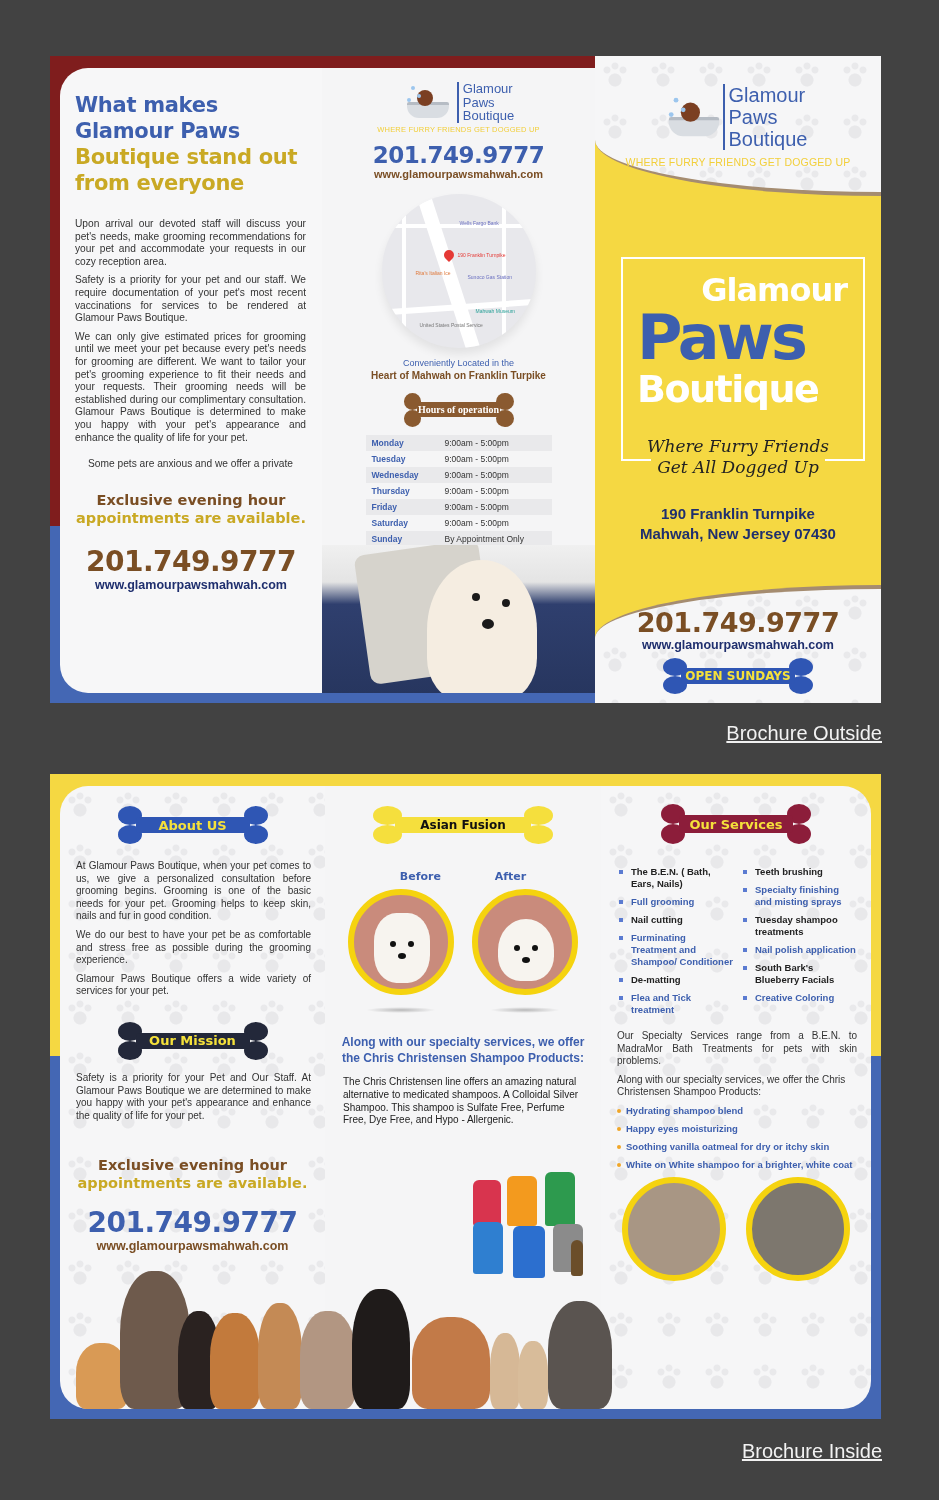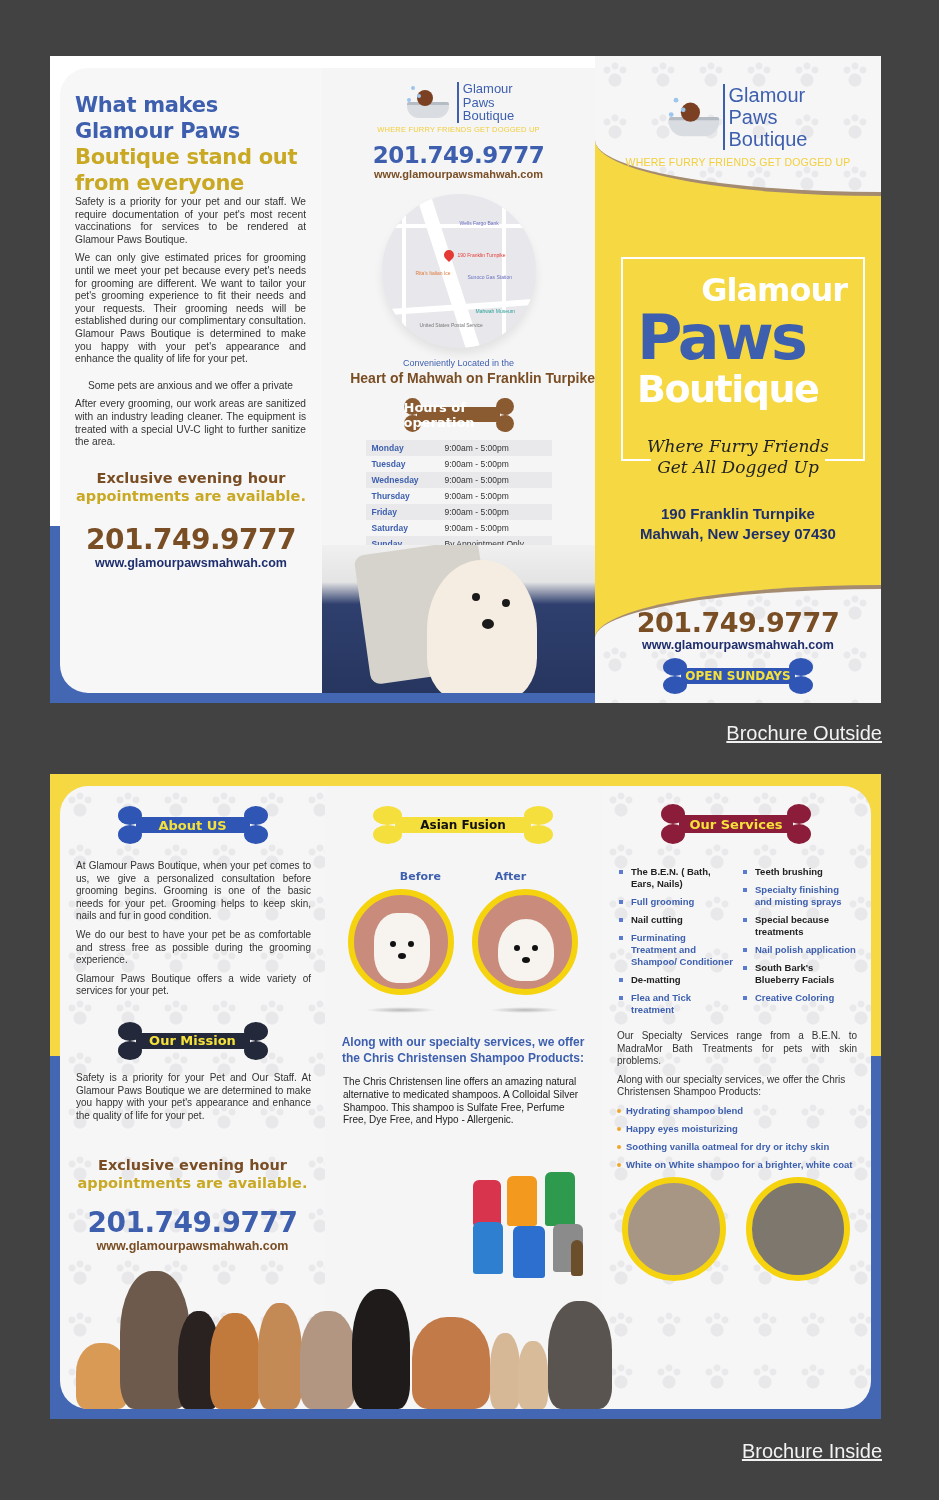--- a/index.html
+++ b/index.html
@@ -1,20 +1,20 @@
 <!DOCTYPE html>
 <html><head>
 <meta charset="utf-8">
 <style>
   * { box-sizing: border-box; margin: 0; padding: 0; }
   html, body { width: 939px; height: 1500px; background: #424242; overflow: hidden; }
   body { position: relative; font-family: "Liberation Sans", sans-serif; }
 
   .sheet { position: absolute; left: 50px; width: 831px; overflow: hidden; }
-  .sheet.outside { top: 56px; height: 647px; background: #ffffff; }
+  .sheet.outside { top: 56px; height: 647px; background: #7f1d1d; }
   .sheet.inside { top: 774px; height: 645px; background: #f5d842; }
 
   .blue-band { position: absolute; left: 0; right: 0; background: #4467b4; }
 
   .caption { position: absolute; right: 57px; color: #f2f2f2; font-size: 20px; font-family: "Liberation Sans", sans-serif; text-decoration: underline; }
 
   
   .paws { background-color: #f6f6f7;
     background-image: radial-gradient(circle at 20px 24px, #e8e8ea 6px, transparent 7px),
                       radial-gradient(circle at 12px 14px, #e9e9eb 3px, transparent 4px),
@@ -45,21 +45,21 @@
   .logo-bath .bub { position: absolute; width: 4px; height: 4px; border-radius: 50%; background: #9cc6ee; }
   .logo-text { border-left: 2px solid #3d5fae; padding-left: 4px; color: #3d5fae; font-size: 13px; line-height: 13.5px; }
   .tagline-small { color: #f2cf3b; font-size: 7.5px; text-align: center; margin-top: 2px; letter-spacing: 0.2px; }
   .o-mid .phone { text-align:center; font-family: "DejaVu Sans", sans-serif; font-weight: 800; font-size: 23px; color: #3d5fae; margin-top: 8px; letter-spacing: -0.5px; }
   .o-mid .url { color: #7a4e24; font-size: 11px; }
   .map { width: 154px; height: 154px; border-radius: 50%; margin: 14px auto 0; background: #e8e8ec; position: relative; overflow: hidden; box-shadow: 0 6px 10px rgba(0,0,0,0.08); }
   .map .road { position: absolute; background: #fff; }
   .map .pin { position: absolute; left: 62px; top: 56px; width: 10px; height: 10px; background: #e53935; border-radius: 50% 50% 50% 0; transform: rotate(-45deg); }
   .map .lbl { position: absolute; font-size: 5px; color: #e53935; }
   .located { text-align: center; font-size: 9px; color: #3d5fae; margin-top: 10px; }
-  .located-b { text-align: right; font-size: 14px; font-weight: bold; color: #7a4e24; margin-top: 2px; }
+  .located-b { text-align: center; font-size: 10px; font-weight: bold; color: #7a4e24; margin-top: 2px; }
   .bone { position: relative; margin: 0 auto; display: flex; align-items: center; justify-content: center; }
   .bone .shaft { position: absolute; left: 12%; right: 12%; top: 28%; bottom: 28%; border-radius: 4px; }
   .bone .knob { position: absolute; width: 16%; height: 50%; border-radius: 50%; }
   .bone .label { position: relative; font-family: "DejaVu Sans", sans-serif; font-weight: 900; z-index: 2; }
   .hours-bone { width: 110px; height: 34px; margin-top: 12px; }
   .hours-table { margin: 8px auto 0; width: 186px; border-collapse: collapse; font-size: 8.5px; }
   .hours-table td { padding: 2.5px 6px; height: 16px; }
   .hours-table tr:nth-child(odd) { background: #e9e9eb; }
   .hours-table td.day { color: #3d5fae; font-weight: bold; }
   .hours-table td.time { color: #333; }
@@ -127,24 +127,24 @@
 <div class="sheet outside">
   <div class="blue-band" style="top:470px;bottom:0;"></div>
 
   <div class="o-left">
     <h1>
       <span class="b">What makes</span>
       <span class="b">Glamour Paws</span>
       <span class="y">Boutique stand out</span>
       <span class="y">from everyone</span>
     </h1>
+    <p class="intro">Upon arrival our devoted staff will discuss your pet's needs, make grooming recommendations for your pet and accommodate your requests in our cozy reception area.</p>
     <p>Safety is a priority for your pet and our staff.  We require documentation of your pet's most recent vaccinations for services to be rendered at Glamour Paws Boutique.</p>
     <p>We can only give estimated prices for grooming until we meet your pet because every pet's needs for grooming are different.  We want to tailor your pet's grooming experience to fit their needs and your requests.  Their grooming needs will be established during our complimentary consultation.  Glamour Paws Boutique is determined to make  you happy with your pet's appearance and enhance the quality of life for your pet.</p>
     <p class="stress-lead">Some pets are anxious and we offer a private</p>
-    <p>After every grooming, our work areas are sanitized with an industry leading cleaner. The equipment is treated with a special UV-C light to further sanitize the area.</p>
     <div class="excl">
       <span class="brown">Exclusive evening hour</span>
       <span class="gold">appointments are available.</span>
     </div>
     <div class="phone-big" style="color:#7a4e24">201.749.9777</div>
     <div class="url" style="color:#1f2f6e">www.glamourpawsmahwah.com</div>
   </div>
 
   <div class="o-mid">
     <div class="logo-row" style="margin-top:14px;">
@@ -179,21 +179,21 @@
       <div class="lbl" style="left:38px;top:128px;color:#777;">United States Postal Service</div>
     </div>
     <div class="located">Conveniently Located in the</div>
     <div class="located-b">Heart of Mahwah on Franklin Turpike</div>
     <div class="bone hours-bone">
       <div class="knob" style="left:0;top:0;background:#8a5a30;"></div>
         <div class="knob" style="left:0;bottom:0;background:#8a5a30;"></div>
       <div class="knob" style="right:0;top:0;background:#8a5a30;"></div>
         <div class="knob" style="right:0;bottom:0;background:#8a5a30;"></div>
       <div class="shaft" style="background:#8a5a30;"></div>
-      <span class="label" style="color:#fff;font-size:13px;">Hours of operation</span>
+      <span class="label" style="color:#fff;font-size:10px;font-family:Liberation Serif, serif;">Hours of operation</span>
     </div>
     <table class="hours-table">
       <tbody>
           <tr>
             <td class="day">Monday</td>
             <td class="time">9:00am - 5:00pm</td>
           </tr>
       <tr>
             <td class="day">Tuesday</td>
             <td class="time">9:00am - 5:00pm</td>
@@ -368,21 +368,21 @@
         <li class="dark">The B.E.N. ( Bath, Ears, Nails)</li>
         <li class="blue">Full grooming</li>
         <li class="dark">Nail cutting</li>
         <li class="blue">Furminating Treatment and Shampoo/ Conditioner</li>
         <li class="dark">De-matting</li>
         <li class="blue">Flea and Tick treatment</li>
       </ul>
       <ul>
         <li class="dark">Teeth brushing</li>
         <li class="blue">Specialty finishing and misting sprays</li>
-        <li class="dark">Special because treatments</li>
+        <li class="dark">Tuesday shampoo treatments</li>
         <li class="blue">Nail polish application</li>
         <li class="dark">South Bark's Blueberry Facials</li>
         <li class="blue">Creative Coloring</li>
       </ul>
     </div>
     <div style="height:8px"></div>
     <p>Our Specialty Services range from a B.E.N. to MadraMor Bath Treatments for pets with skin problems.</p>
     <p style="text-align:left">Along with our specialty services, we offer the Chris Christensen Shampoo Products:</p>
     <ul class="products">
       <li>Hydrating shampoo blend</li>

